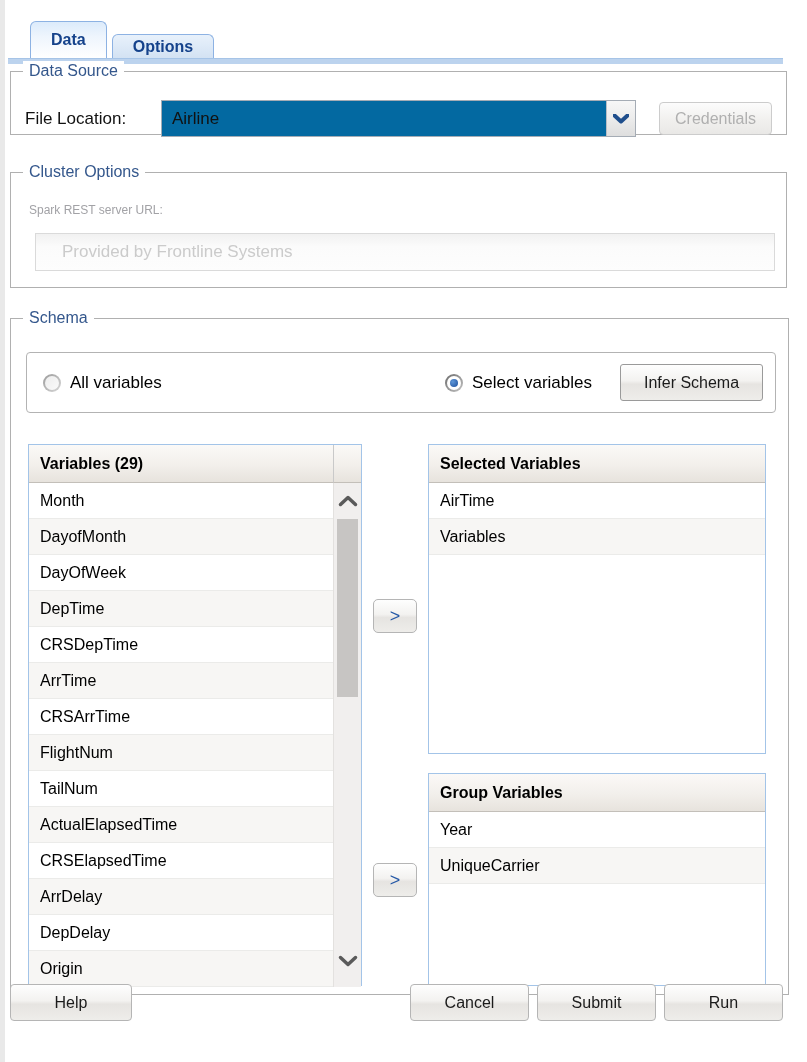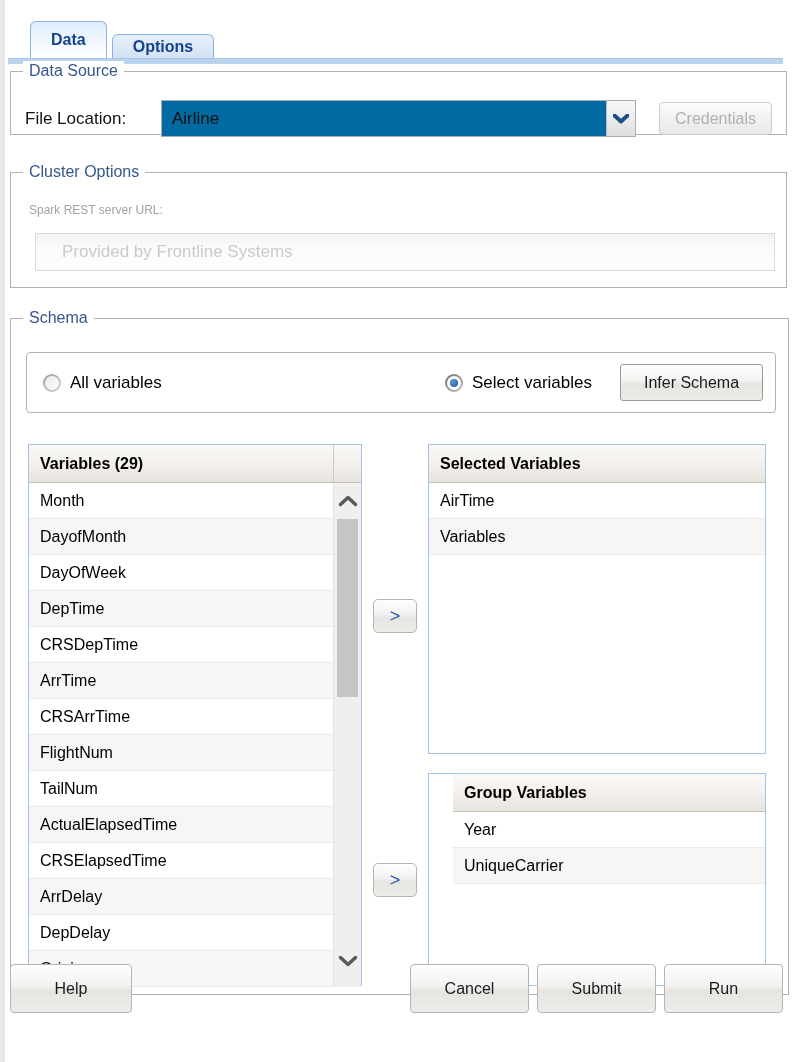--- a/index.html
+++ b/index.html
@@ -125,21 +125,21 @@
     width: 8px; height: 8px; border-radius: 50%;
     background: radial-gradient(circle at 35% 35%, #5f97d8, #1d4f9c);
   }
   .radio-label { font-size: 17px; color: #000; margin-left: 9px; }
   #infer-schema-btn { margin-left: 28px; width: 143px; height: 37px; border-radius: 3px; border-color: #9a9a9a; }
 
   
   .panel { position: absolute; border: 1px solid #a3c4e8; background: #fff; }
   #varlist  { left: 17px;  top: 125px; width: 334px; height: 542px; display: grid; grid-template-columns: 1fr 28px; }
   #sel-list { left: 417px; top: 125px; width: 338px; height: 310px; }
-  #grp-list { left: 417px; top: 454px; width: 338px; height: 213px; padding-left: 24px; }
+  #grp-list { left: 417px; top: 454px; width: 338px; height: 213px; }
 
   .list-header {
     height: 38px;
     background: linear-gradient(to bottom, #fbf9f7 0%, #f2efeb 55%, #e7e3dd 100%);
     border-bottom: 1px solid #c3bfb9;
     display: flex; align-items: center;
     font-weight: bold; font-size: 16px; color: #000;
     padding-left: 11px;
   }
   .sb-header { border-left: 1px solid #c9c9c9; padding-left: 0; }
@@ -168,21 +168,21 @@
   .move-btn {
     position: absolute; width: 44px; height: 34px;
     border-radius: 5px;
     font-size: 18px; color: #2458a6;
     font-family: "Liberation Sans", sans-serif;
   }
   #move-selected { left: 362px; top: 280px; }
   #move-group    { left: 362px; top: 544px; }
 
   
-  .footer-btn { position: absolute; top: 964px; height: 49px; }
+  .footer-btn { position: absolute; top: 984px; height: 37px; }
   #help-btn   { left: 10px;  width: 122px; }
   #cancel-btn { left: 410px; width: 119px; }
   #submit-btn { left: 537px; width: 119px; }
   #run-btn    { left: 664px; width: 119px; }
 
   svg { display: block; }
 </style>
 </head>
 <body>
 

